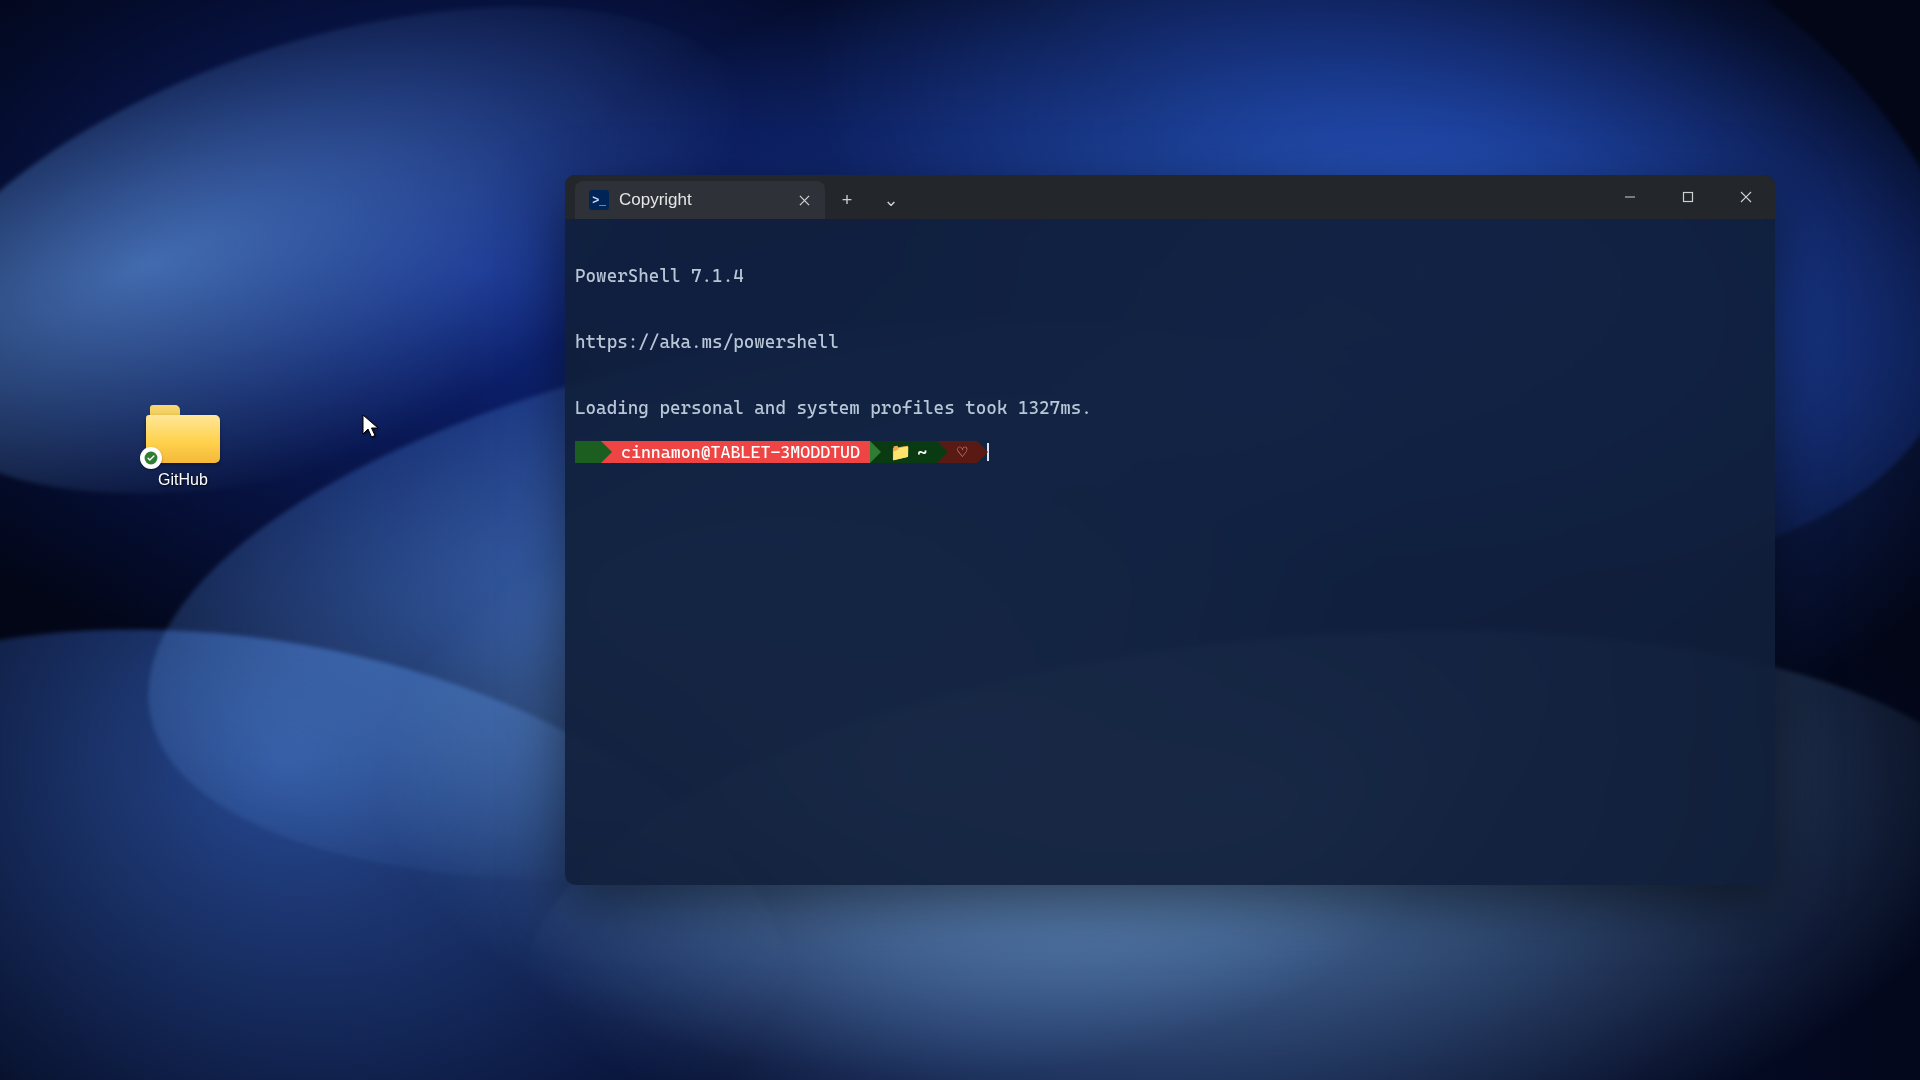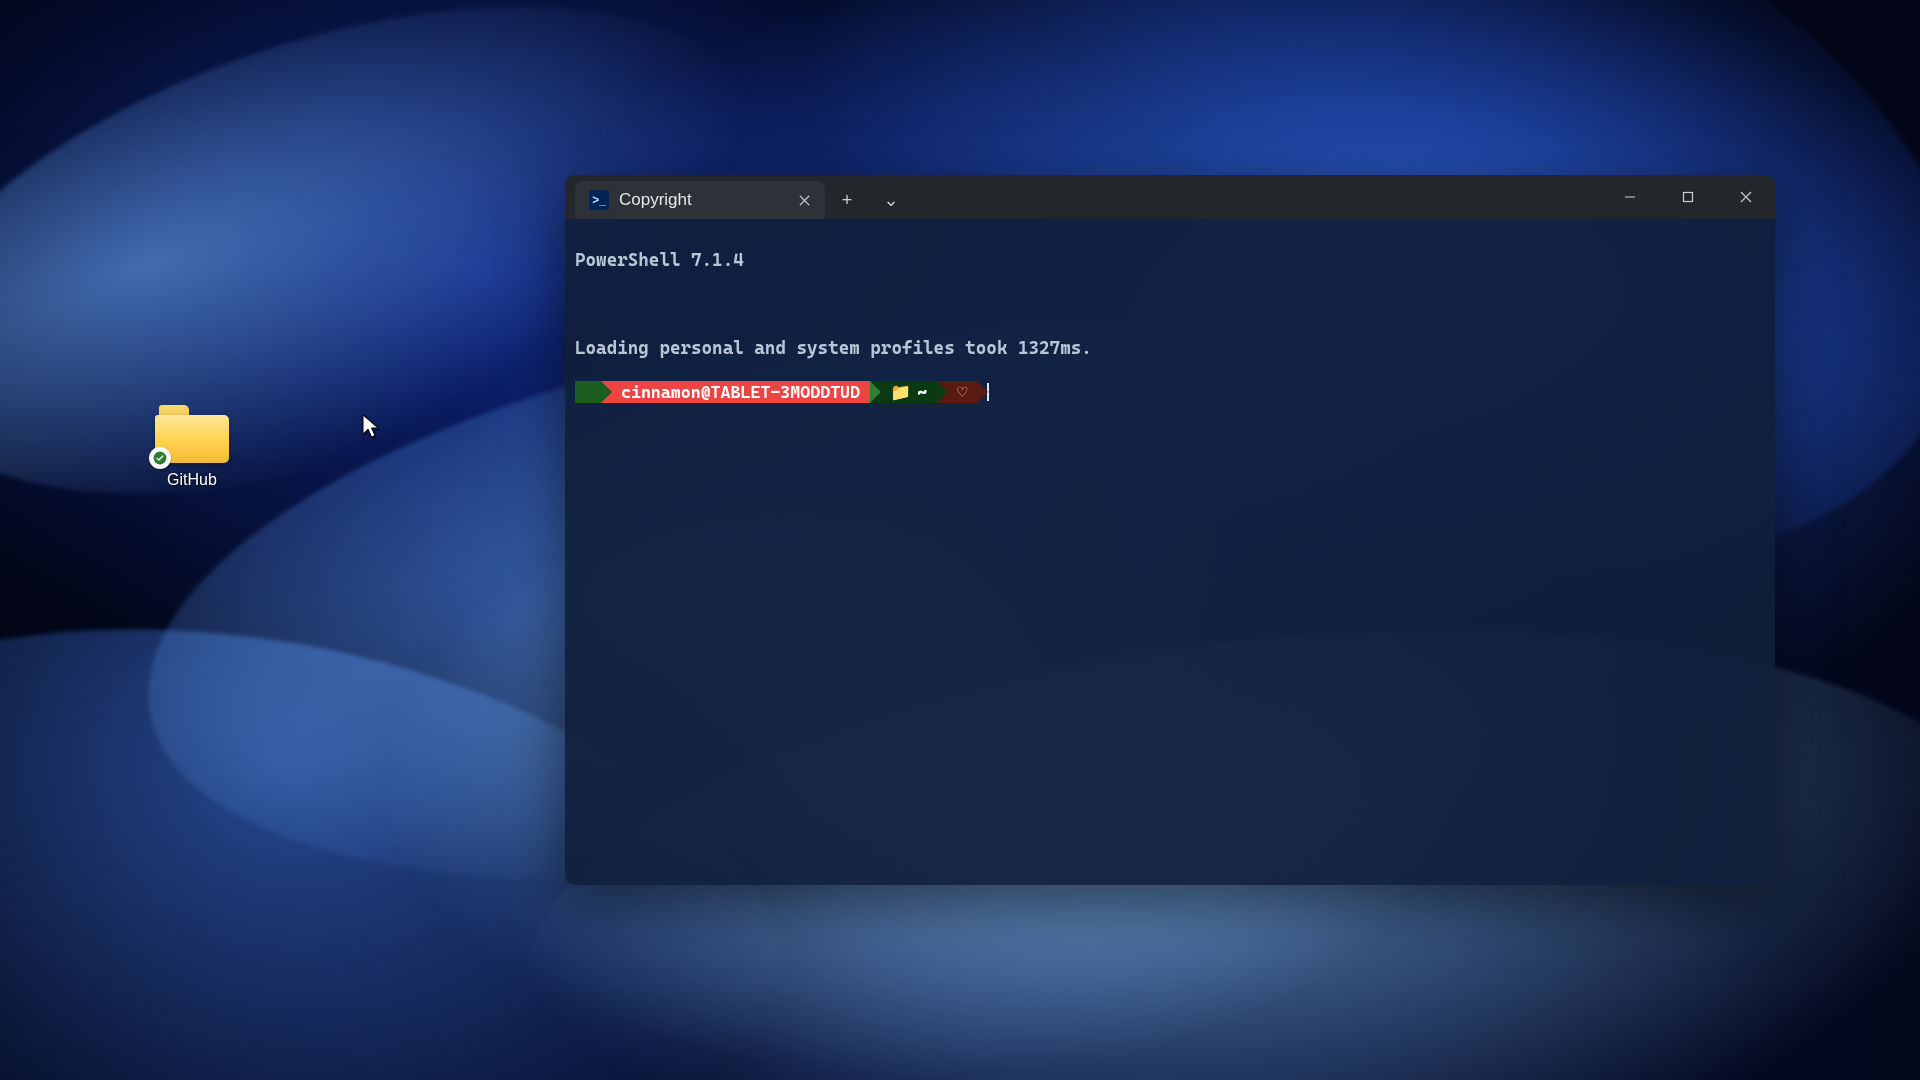--- a/index.html
+++ b/index.html
@@ -33,21 +33,21 @@
   .p4 { left: 780px; top: -160px; width: 1200px; height: 700px;
         background: radial-gradient(ellipse at 60% 50%, rgba(30,70,200,0.7), rgba(5,15,60,0) 70%);
         transform: rotate(18deg); }
   .p5 { left: -300px; top: 640px; width: 1100px; height: 600px;
         background: radial-gradient(ellipse at 50% 20%, rgba(70,130,255,0.5), rgba(5,20,80,0) 72%);
         transform: rotate(10deg); }
 
   
   .desktop-icon {
     position: absolute;
-    left: 142px; top: 405px;
+    left: 133px; top: 405px;
     width: 100px;
     display: flex; flex-direction: column; align-items: center;
     cursor: default;
   }
   .folder-graphic {
     width: 74px; height: 58px; position: relative;
   }
   .folder-tab {
     position: absolute; left: 4px; top: 0; width: 30px; height: 14px;
     background: linear-gradient(#f8d873, #f0c94f);
@@ -130,28 +130,27 @@
   .win-btn {
     width: 58px; height: 44px;
     display:flex; align-items:center; justify-content:center;
     color:#cfcfcf; cursor:pointer;
   }
   .win-btn svg{ width:12px; height:12px; }
 
   
   .terminal-body {
     flex:1;
-    padding: 8px 10px;
+    padding: 24px 10px;
     font-family: "Cascadia Mono","Consolas",monospace;
     font-size: 18px;
     line-height: 22px;
     color: #b8c6d6;
     white-space: pre;
     overflow: hidden;
-    font-weight: bold;
   }
   .term-line { white-space: pre; }
 
   
   .prompt-row{ display:flex; align-items:center; height:22px; }
   .seg{
     display:inline-flex; align-items:center; height:22px;
     padding:0 10px 0 10px;
     font-size:17px; color:#fff;
     position:relative;
@@ -241,20 +240,21 @@
         <svg viewBox="0 0 12 12">
             <path d="M1 1 L11 11 M11 1 L1 11" stroke="currentColor" stroke-width="1.2"></path>
           </svg>
       </div>
     </div>
   </div>
 
   <div class="terminal-body">
 <div class="term-line">PowerShell 7.1.4</div>
 <div class="term-line"></div>
+<div class="term-line">https://aka.ms/powershell</div>
 <div class="term-line"></div>
 <div class="term-line">Loading personal and system profiles took 1327ms.</div>
 <div class="prompt-row">
   <span class="seg seg-start">&nbsp;<span class="arrow"></span></span>
   <span class="seg seg-user"><span>cinnamon@TABLET-3MODDTUD</span><span class="arrow"></span></span>
   <span class="seg seg-path"><span class="folder-glyph">📁</span><span>~</span><span class="arrow"></span></span>
   <span class="seg seg-heart"><span>♡</span><span class="arrow"></span></span>
   <span class="cursor"></span>
 </div>
   </div>

